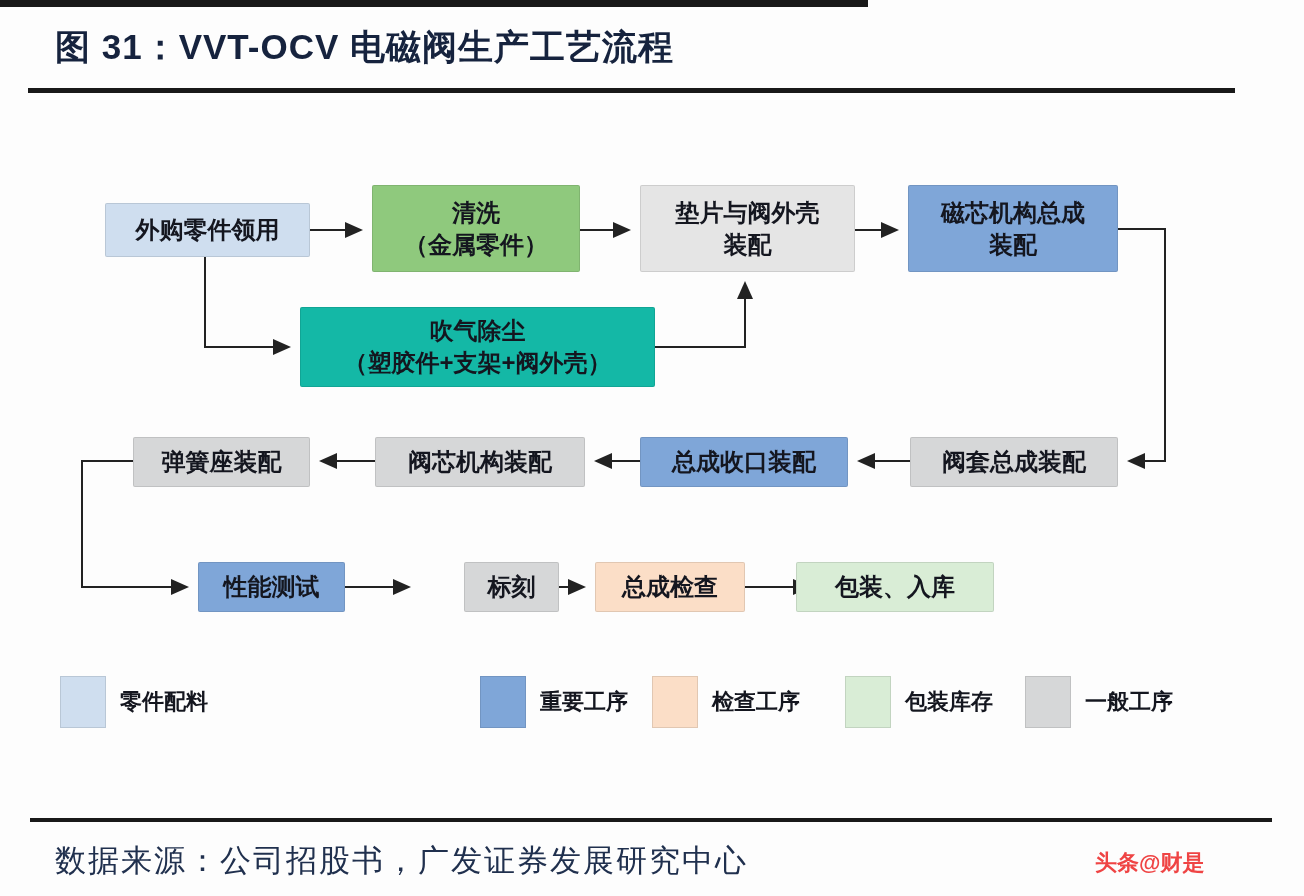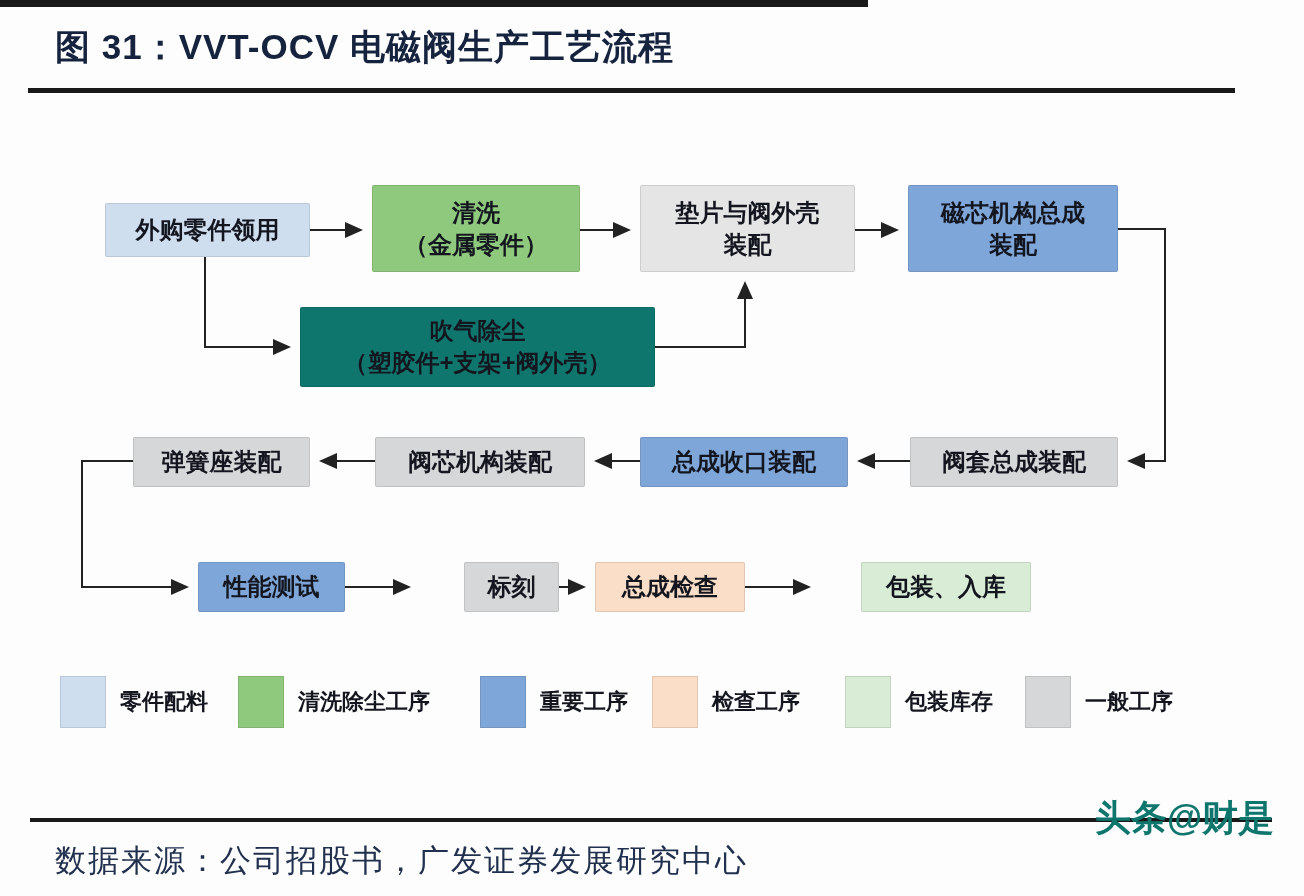--- a/index.html
+++ b/index.html
@@ -27,35 +27,35 @@
   .n-gasket{left:640px;top:185px;width:215px;height:87px;}
   .n-core{left:908px;top:185px;width:210px;height:87px;}
   .n-blow{left:300px;top:307px;width:355px;height:80px;}
   .n-spring{left:133px;top:437px;width:177px;height:50px;}
   .n-spool{left:375px;top:437px;width:210px;height:50px;}
   .n-crimp{left:640px;top:437px;width:208px;height:50px;}
   .n-sleeve{left:910px;top:437px;width:208px;height:50px;}
   .n-test{left:198px;top:562px;width:147px;height:50px;}
   .n-mark{left:420px;top:562px;width:95px;height:50px;margin-left:44px;}
   .n-inspect{left:595px;top:562px;width:150px;height:50px;}
-  .n-pack{left:861px;top:562px;width:170px;height:50px;}
+  .n-pack{left:796px;top:562px;width:198px;height:50px;}
   .legend{position:absolute;left:0;top:676px;width:1304px;height:52px;}
   .legend-item{position:absolute;top:0;display:flex;align-items:center;gap:14px;height:52px;}
   .li-0{left:60px;} .li-1{left:238px;} .li-2{left:480px;}
   .li-3{left:652px;} .li-4{left:845px;} .li-5{left:1025px;}
   .swatch{width:46px;height:52px;border:1px solid rgba(0,0,0,0.10);box-sizing:border-box;}
   .legend-label{font-size:22px;font-weight:bold;color:#14161f;white-space:nowrap;}
   .footer-rule{position:absolute;left:30px;top:818px;width:1242px;height:4px;background:#191919;}
   .source{
     position:absolute;left:55px;top:840px;
     font-size:31px;font-weight:normal;color:#20304e;letter-spacing:2px;white-space:nowrap;
   }
   .watermark{
-    position:absolute;left:1095px;top:794px;
-    font-size:36px;font-weight:bold;color:#0f766e;white-space:nowrap;
+    position:absolute;left:1095px;top:848px;
+    font-size:22px;font-weight:bold;color:#ef4444;white-space:nowrap;
   }
 </style>
 </head>
 <body>
 
 <div class="top-bar"></div>
 
 <div class="title">图 31：VVT-OCV 电磁阀生产工艺流程</div>
 <div class="title-rule"></div>
 
@@ -84,40 +84,36 @@
     </g>
   </svg>
 
   <div class="node n-purchase" style="background: rgb(207, 222, 239);">外购零件领用</div>
   <div class="node n-wash" style="background: rgb(143, 201, 125);">清洗
 （金属零件）</div>
   <div class="node n-gasket" style="background: #e5e5e5;">垫片与阀外壳
 装配</div>
   <div class="node n-core" style="background: rgb(127, 166, 216);">磁芯机构总成
 装配</div>
-  <div class="node n-blow" style="background: #0f766e;">吹气除尘
+  <div class="node n-blow" style="background: #14b8a6;">吹气除尘
 （塑胶件+支架+阀外壳）</div>
   <div class="node n-spring" style="background: rgb(214, 215, 216);">弹簧座装配</div>
   <div class="node n-spool" style="background: rgb(214, 215, 216);">阀芯机构装配</div>
   <div class="node n-crimp" style="background: rgb(127, 166, 216);">总成收口装配</div>
   <div class="node n-sleeve" style="background: rgb(214, 215, 216);">阀套总成装配</div>
   <div class="node n-test" style="background: rgb(127, 166, 216);">性能测试</div>
   <div class="node n-mark" style="background: rgb(214, 215, 216);">标刻</div>
   <div class="node n-inspect" style="background: rgb(251, 222, 199);">总成检查</div>
   <div class="node n-pack" style="background: rgb(217, 237, 214);">包装、入库</div>
 </div>
 
 <div class="legend">
   <div class="legend-item li-0">
     <div class="swatch" style="background: rgb(207, 222, 239);"></div>
     <div class="legend-label">零件配料</div>
-  </div>
-  <div class="legend-item li-1">
-    <div class="swatch" style="background: rgb(143, 201, 125);"></div>
-    <div class="legend-label">清洗除尘工序</div>
   </div>
   <div class="legend-item li-2">
     <div class="swatch" style="background: rgb(127, 166, 216);"></div>
     <div class="legend-label">重要工序</div>
   </div>
   <div class="legend-item li-3">
     <div class="swatch" style="background: rgb(251, 222, 199);"></div>
     <div class="legend-label">检查工序</div>
   </div>
   <div class="legend-item li-4">

